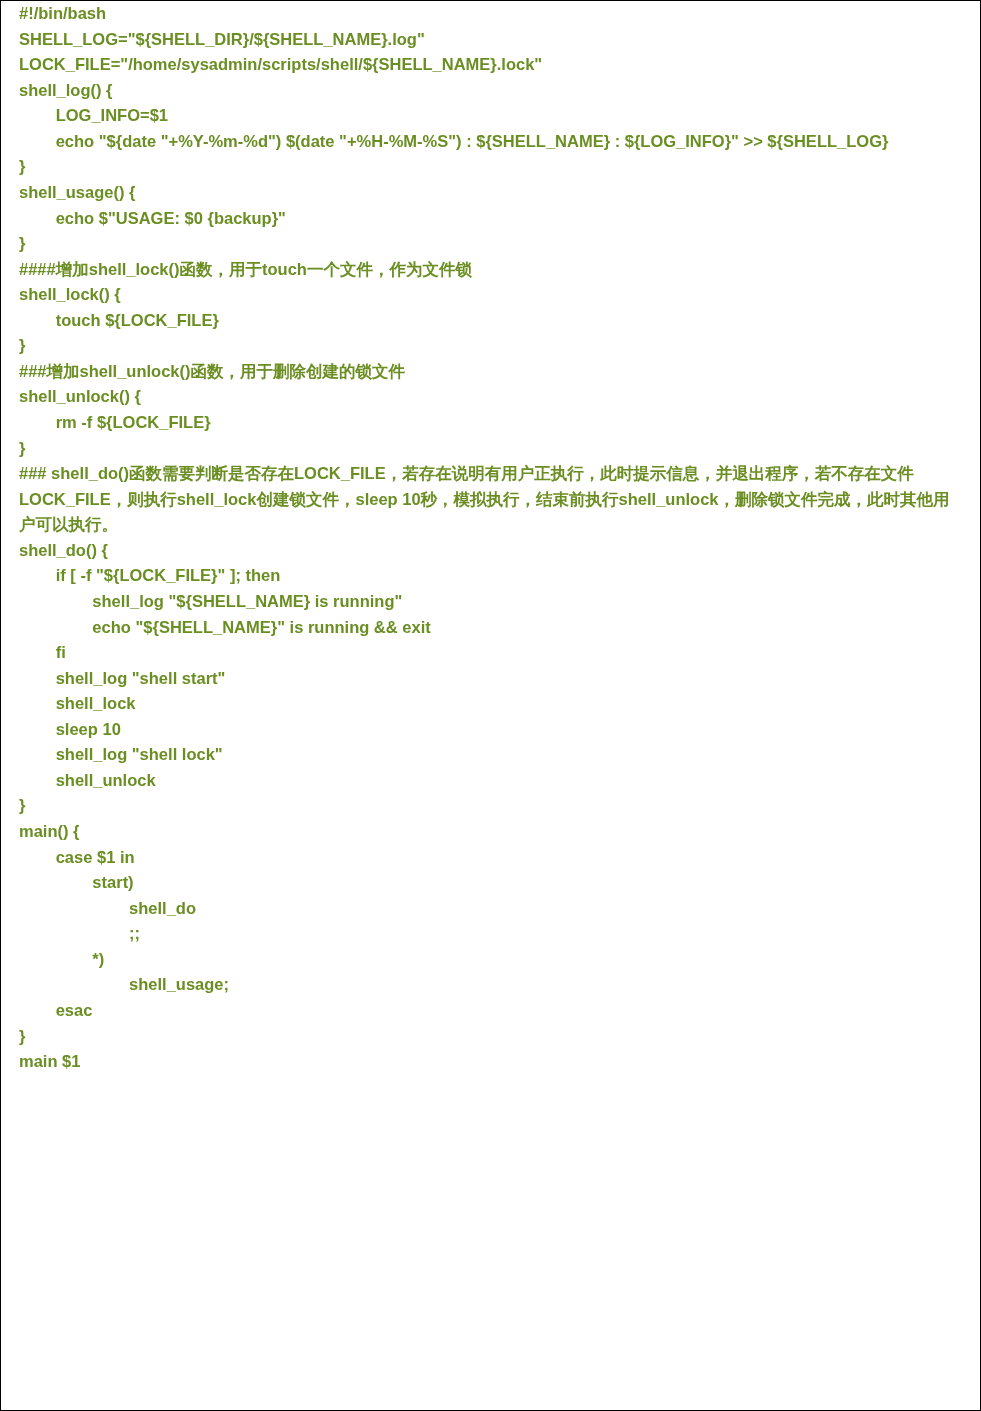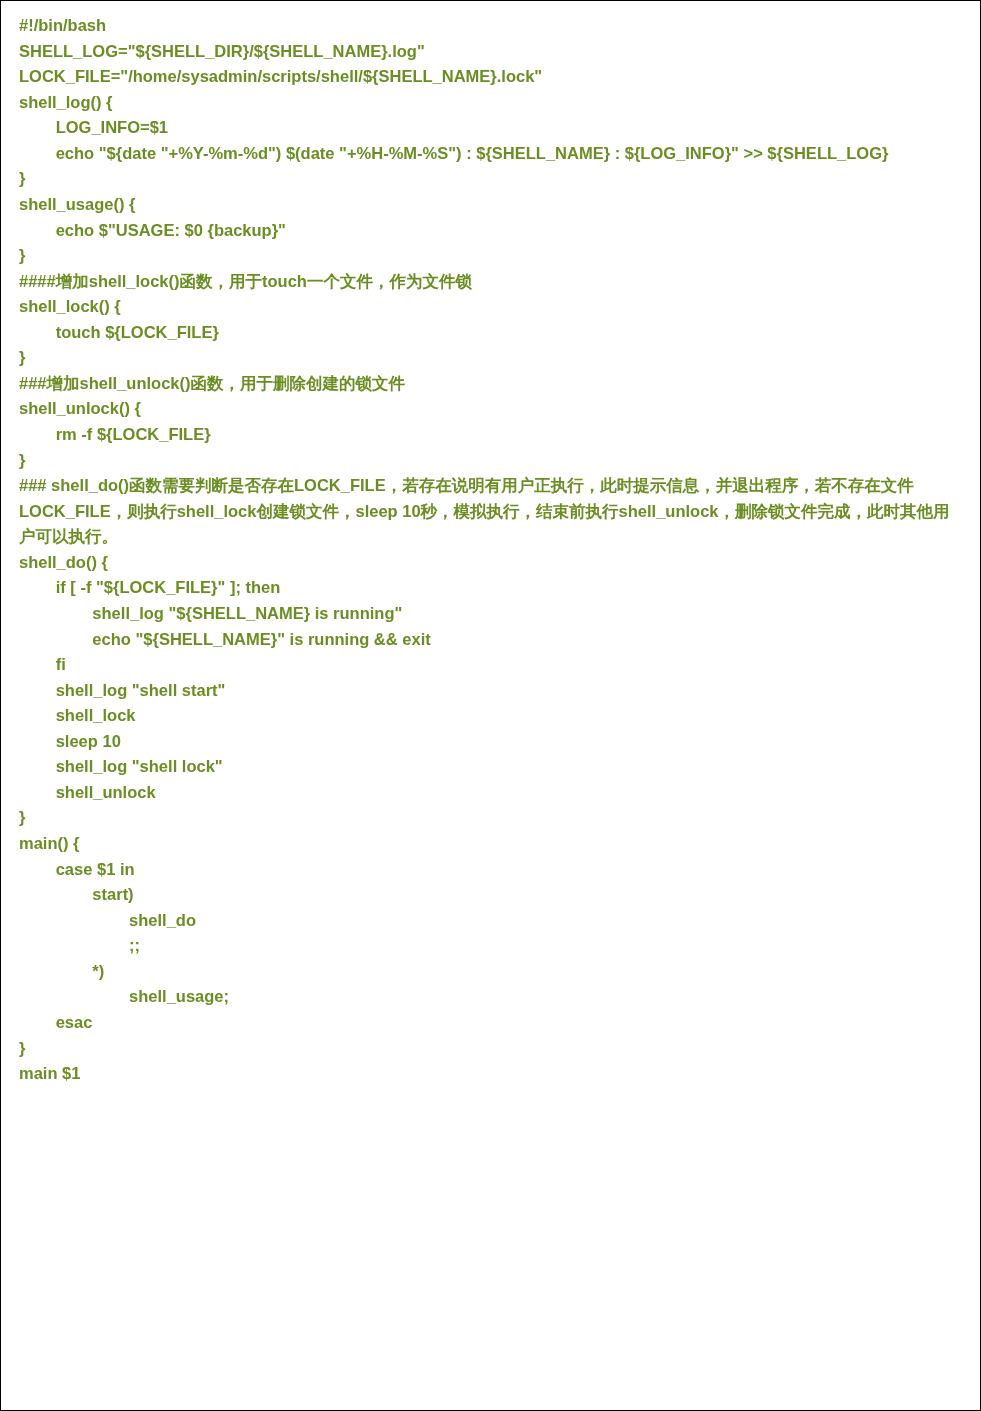--- a/index.html
+++ b/index.html
@@ -6,21 +6,21 @@
     margin: 0;
     padding: 0;
     background: #ffffff;
     font-family: "Segoe UI", Arial, sans-serif;
   }
   .page {
     width: 981px;
     height: 1411px;
     box-sizing: border-box;
     border: 1px solid #000;
-    padding: 12px 18px;
+    padding: 0 18px;
     background: #ffffff;
   }
   .code {
     font-family: "Segoe UI", Arial, sans-serif;
     font-size: 16.5px;
     line-height: 1.55;
     color: #6b8e23;
     font-weight: 700;
     white-space: pre-wrap;
     word-break: break-word;

